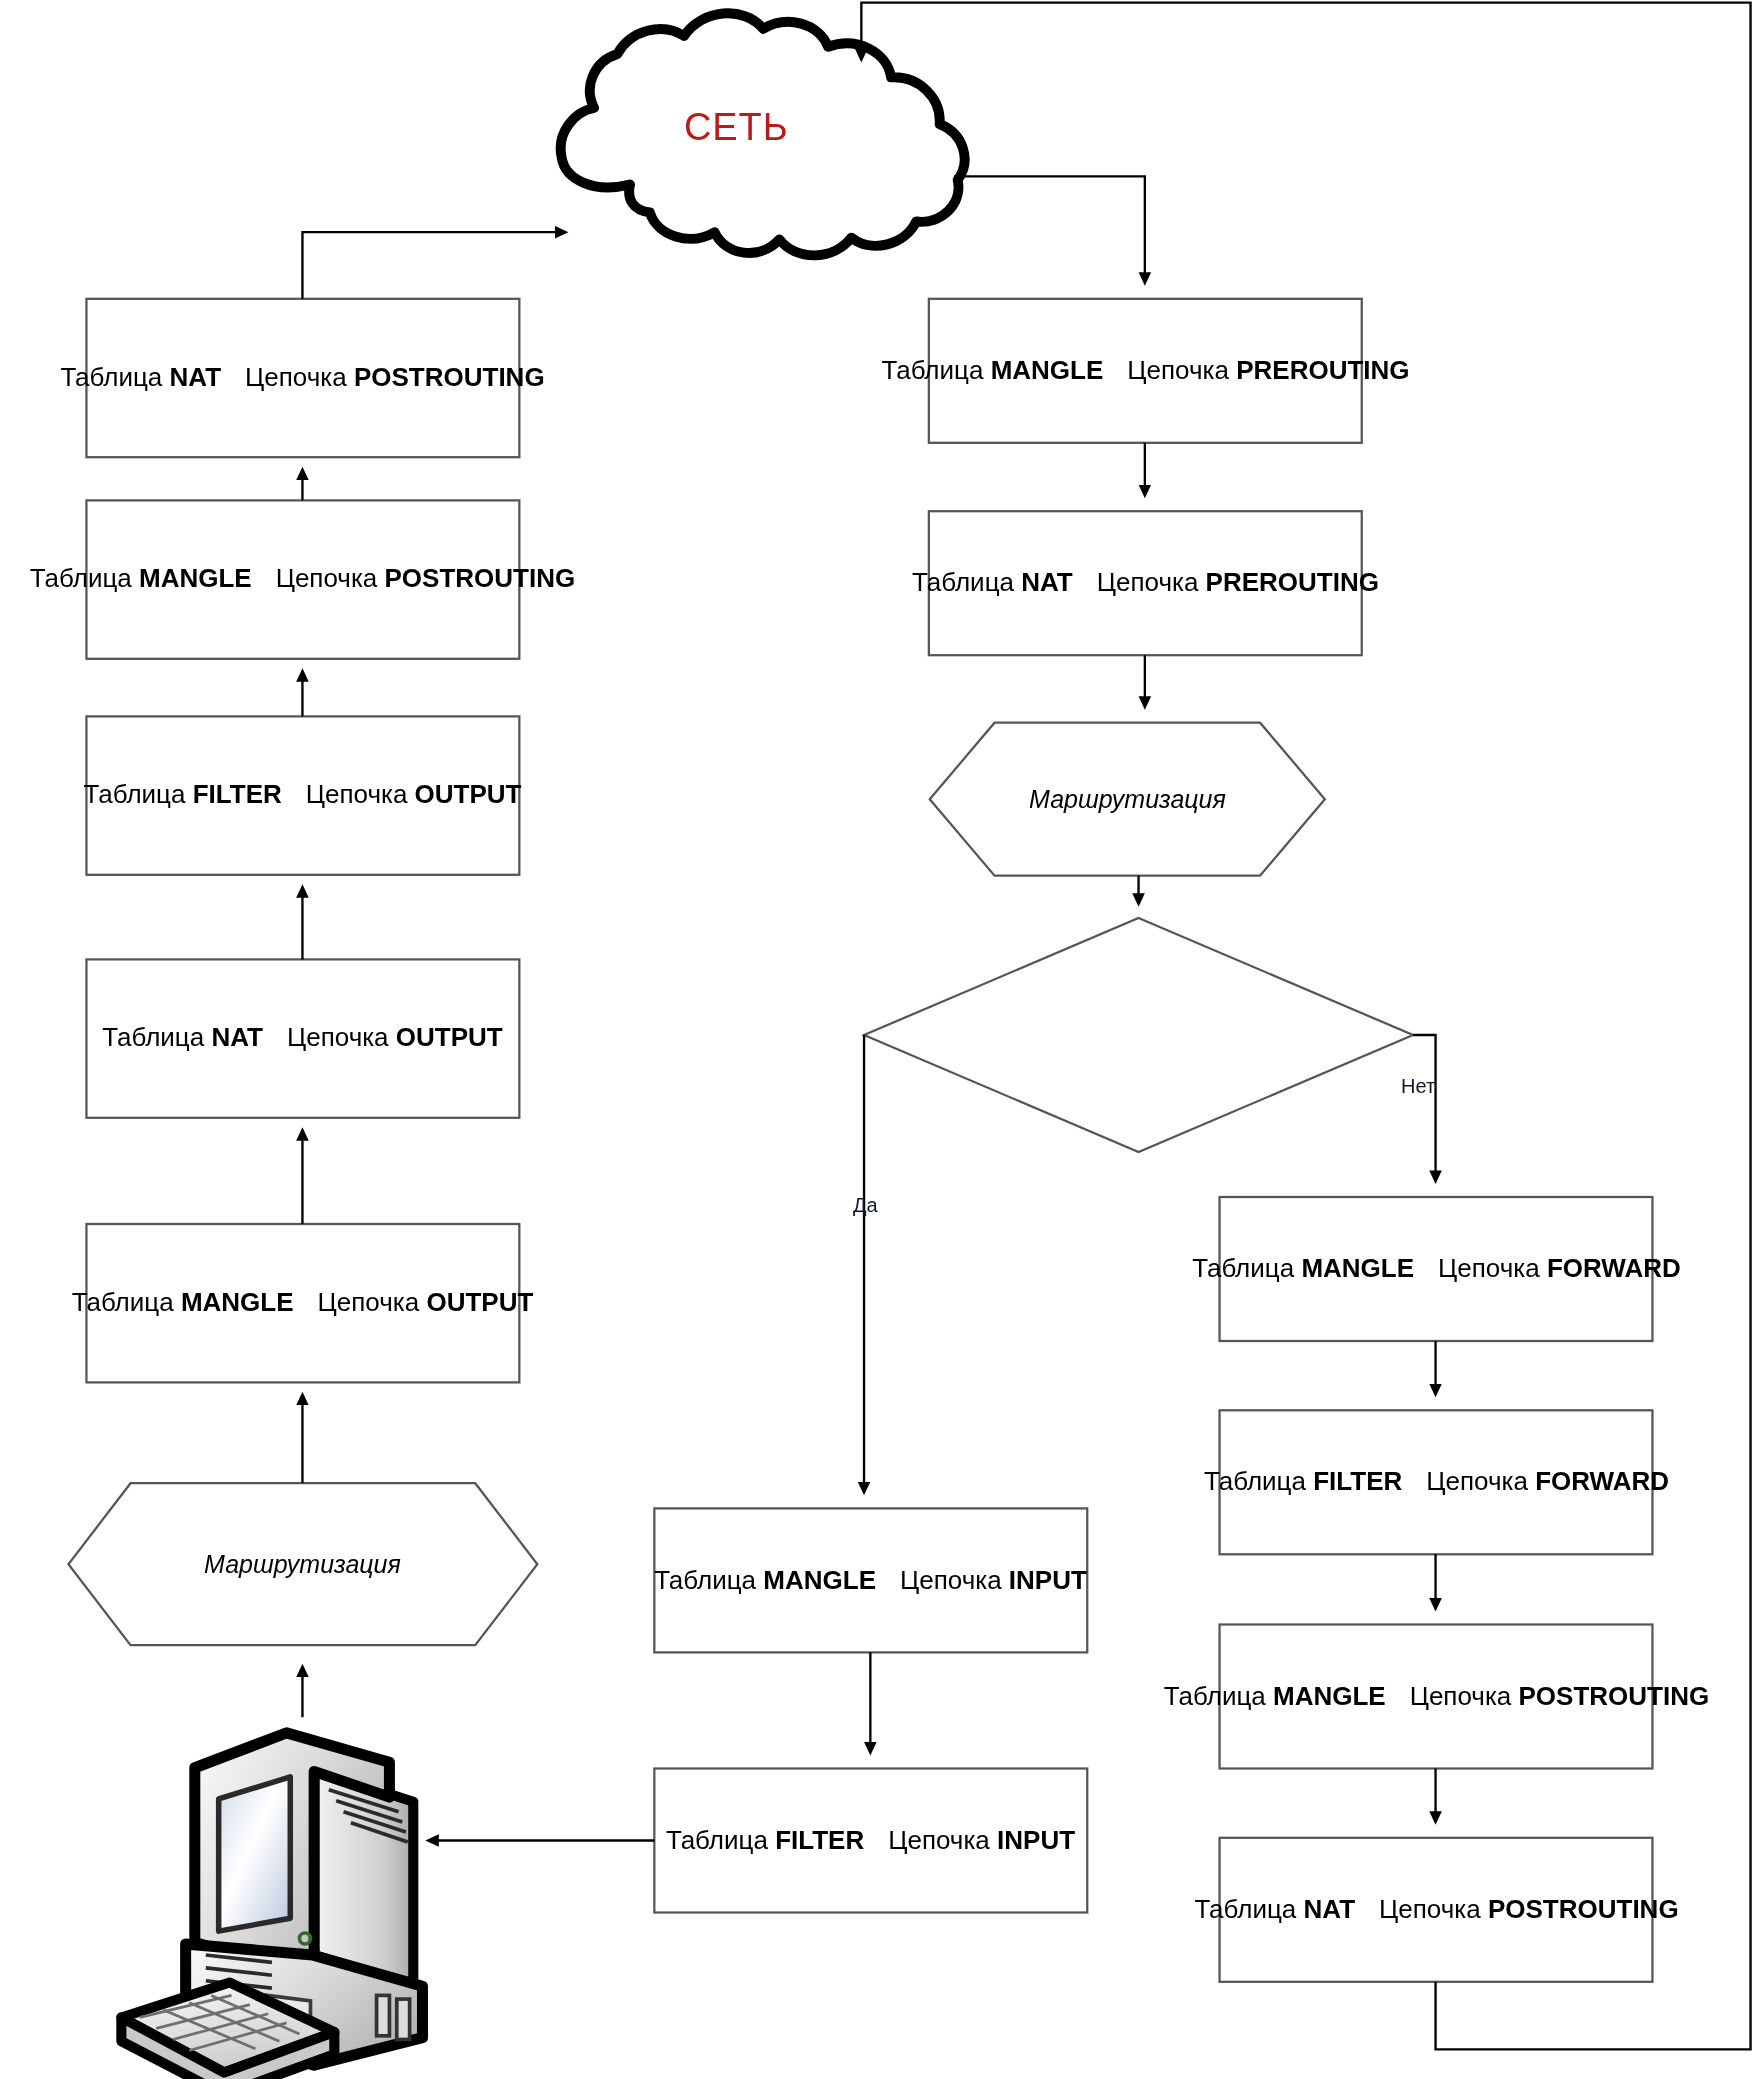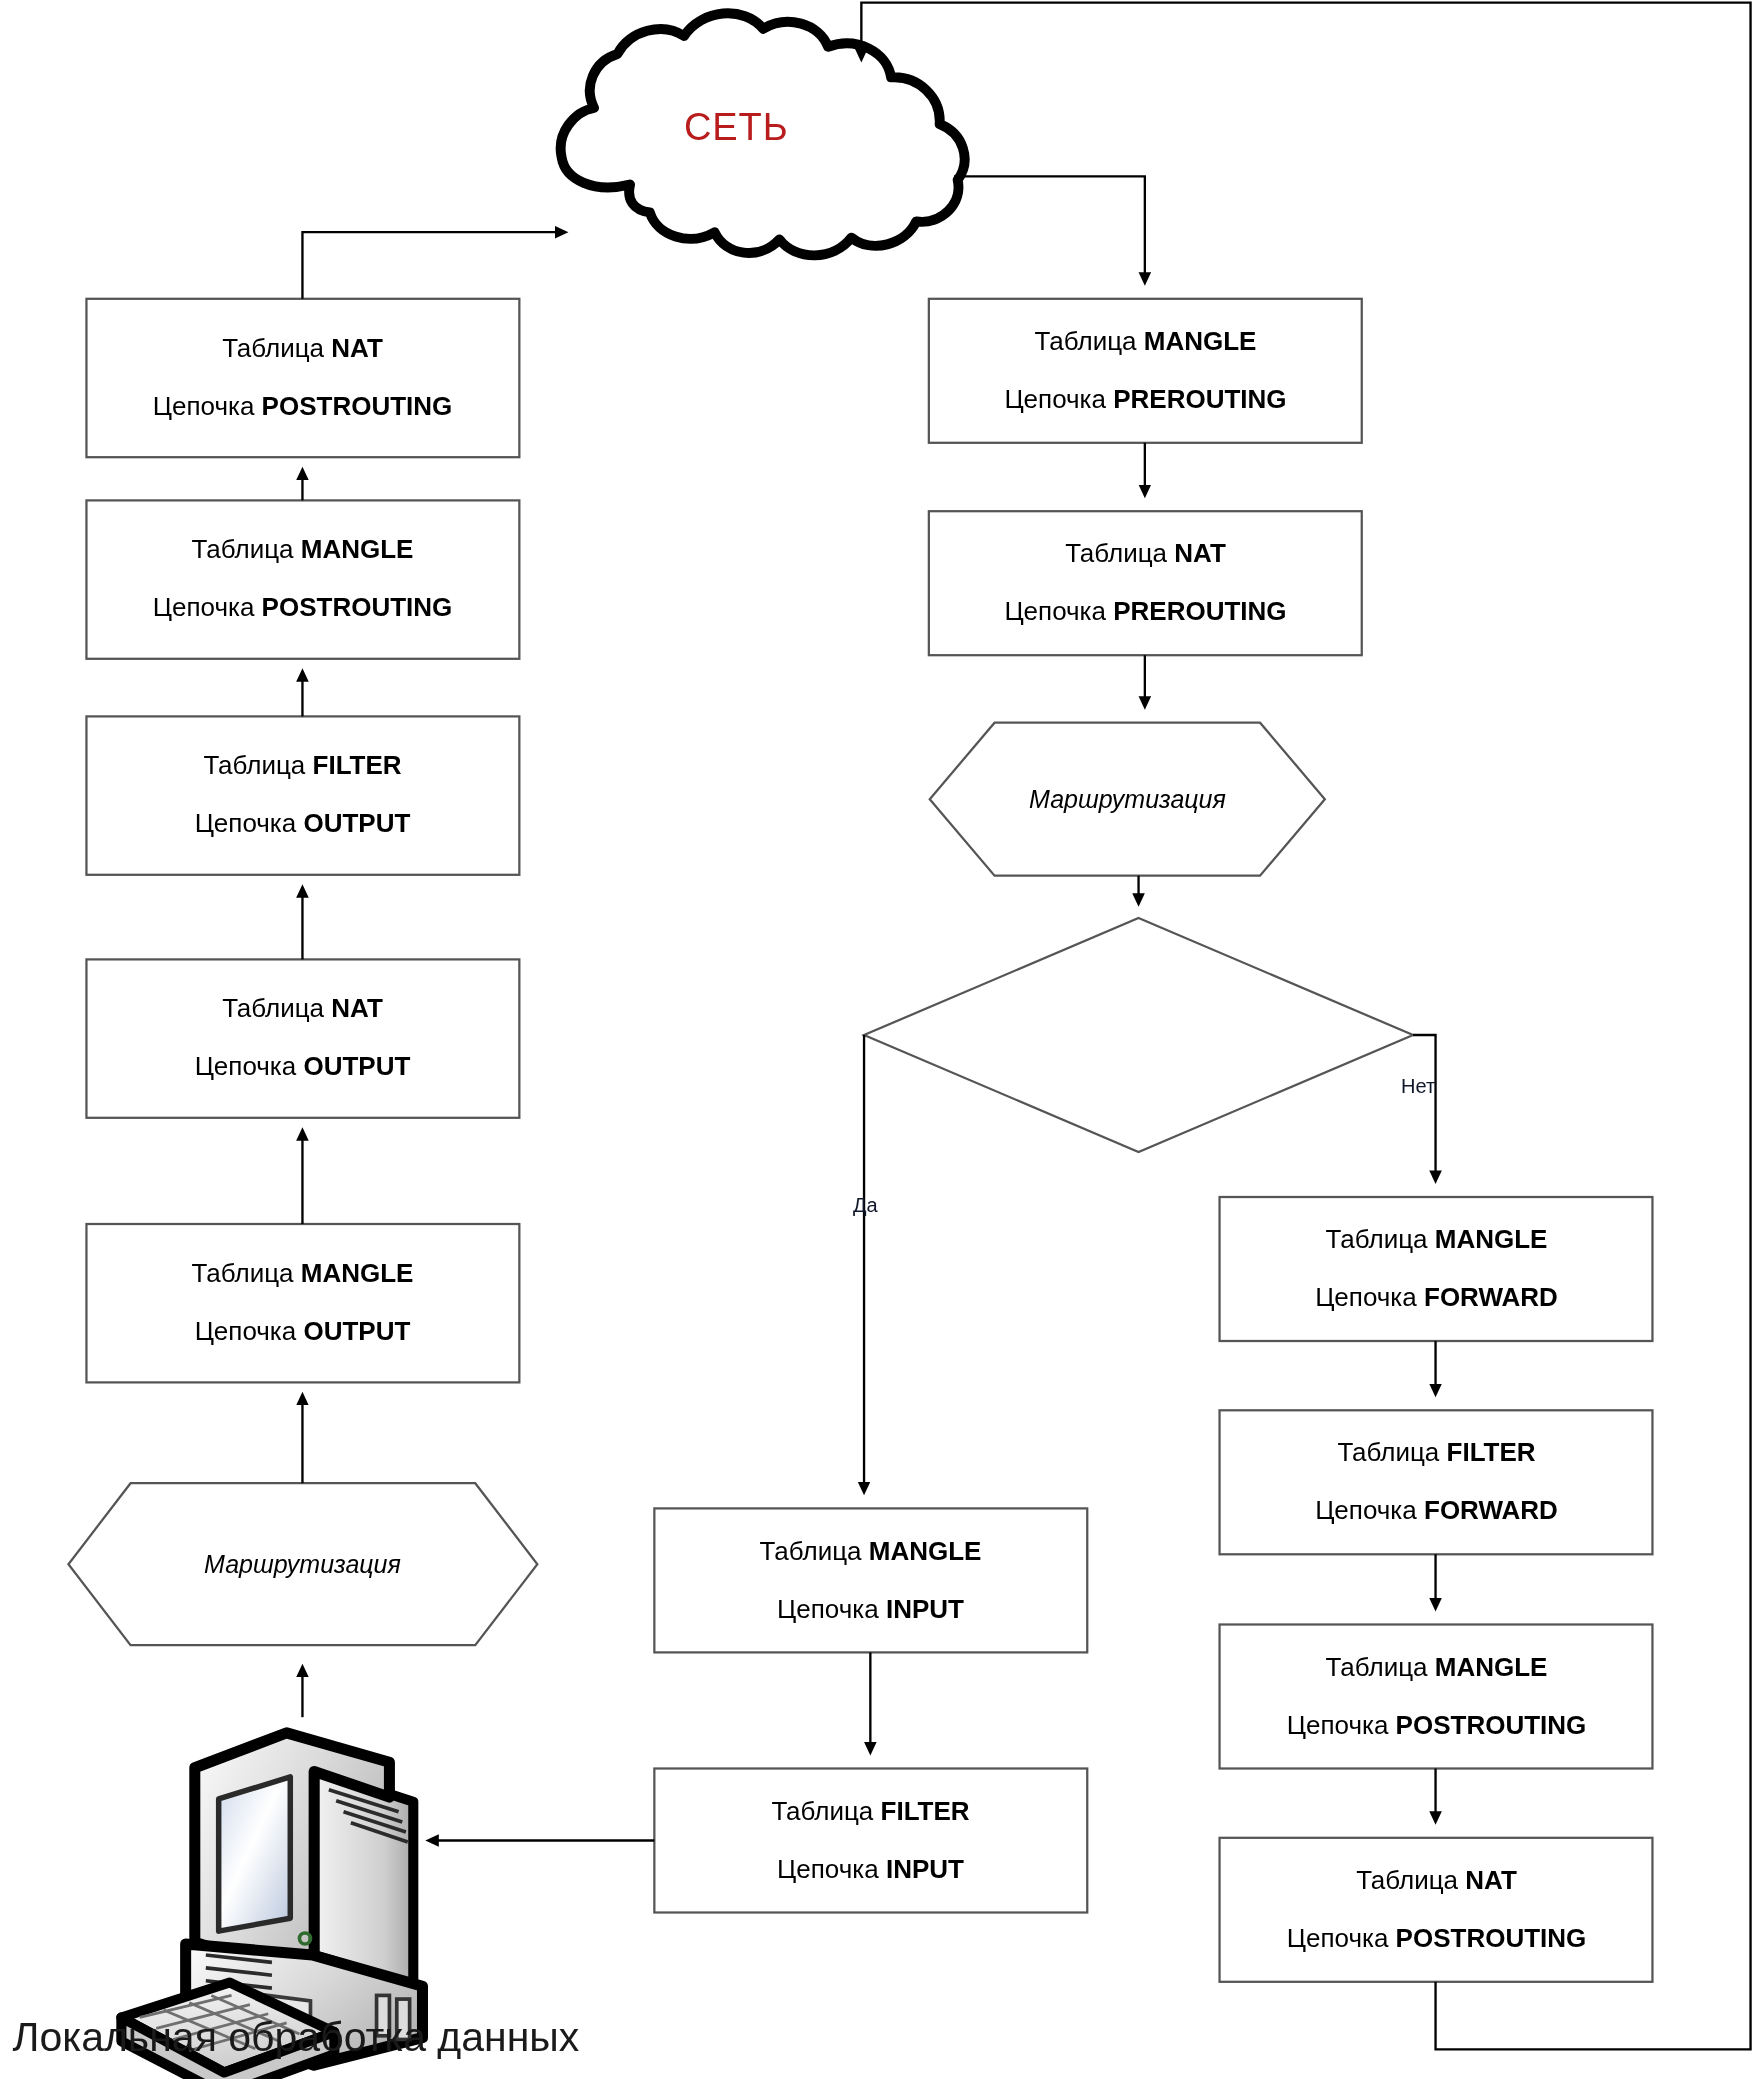--- a/index.html
+++ b/index.html
@@ -3,21 +3,21 @@
 <meta charset="utf-8">
 <style>
   html,body{margin:0;padding:0;background:#ffffff;}
   body{font-family:"Liberation Sans", sans-serif;}
   #stage{position:relative;width:1756px;height:2079px;background:#ffffff;overflow:hidden;}
   #svgroot{position:absolute;left:0;top:0;width:1756px;height:2079px;}
 
   .node-label{
     position:absolute;
     display:flex;
-    flex-direction:column;
+    flex-direction:row;
     align-items:center;
     justify-content:center;
     text-align:center;
     color:#000000;
     pointer-events:none;
     gap:24px;
   }
   .node-label .l1,.node-label .l2{
     white-space:nowrap;
     line-height:1.30;
@@ -254,16 +254,15 @@
   </div>
 
   <div class="node-label box-label" style="left:1220px;top:1838px;width:433px;height:144px;">
     <div class="l1"><span class="tbl">Таблица</span> <span class="chain">NAT</span></div>
     <div class="l2"><span class="tbl">Цепочка</span> <span class="chain">POSTROUTING</span></div>
   </div>
 
   <div class="edge-label" style="left:853px;top:1194px;">Да</div>
   <div class="edge-label" style="left:1401px;top:1075px;">Нет</div>
 
-  <div class="caption" style="left:12.6px;top:2014px;">Локальная обработка данных</div>
 
 </div>
 
 
 </body></html>

